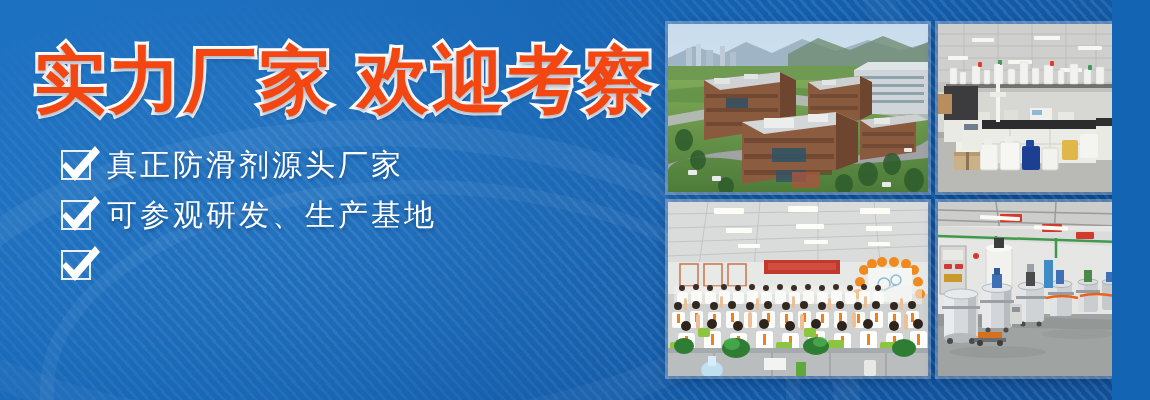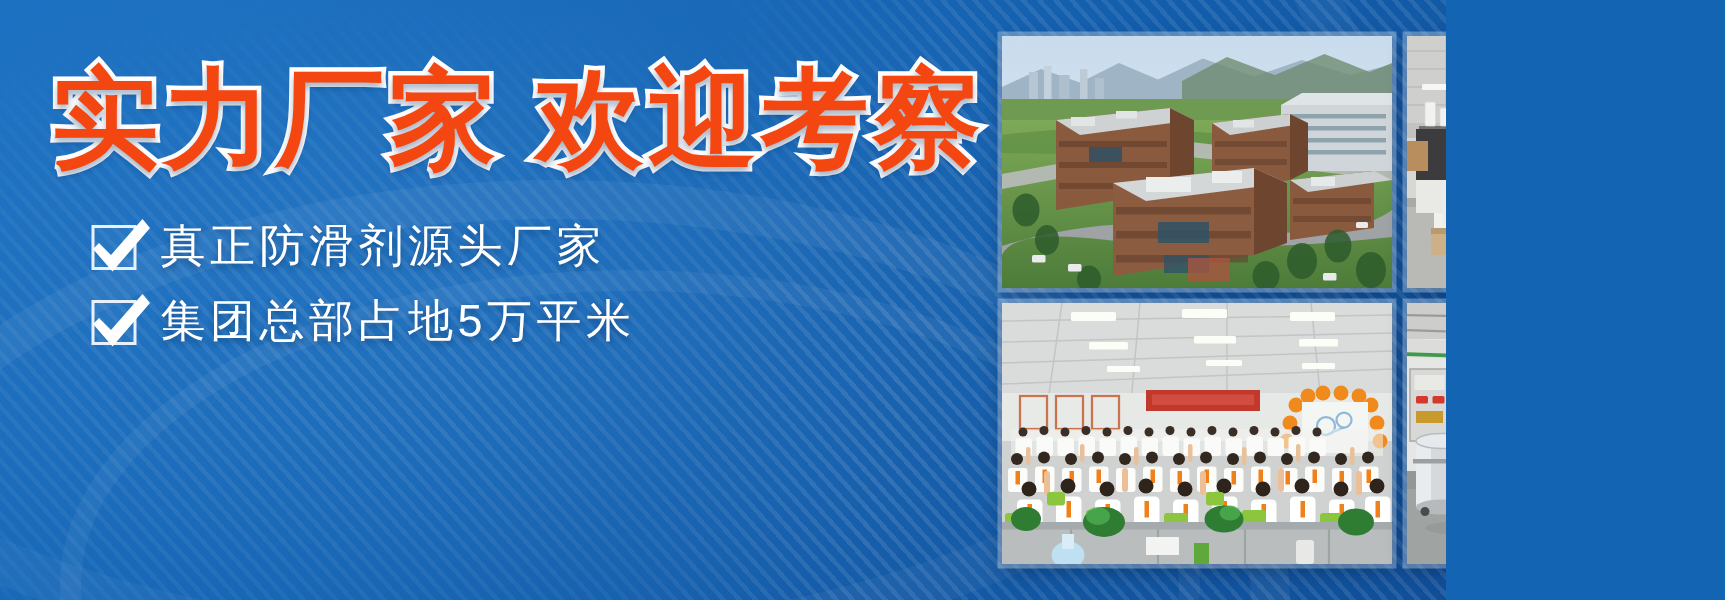--- a/index.html
+++ b/index.html
@@ -5,21 +5,21 @@
   * { margin:0; padding:0; box-sizing:border-box; }
   html, body { width:1150px; height:400px; overflow:hidden; }
   body {
     font-family:"Liberation Sans","DejaVu Sans",sans-serif;
     background:#1464b4;
   }
 
   
   #banner {
     position:relative;
-    width:964px; height:400px;
+    width:1112px; height:400px;
     overflow:hidden;
     background:
       linear-gradient(135deg,#1a6fc0 0%,#1464b4 38%,#1259a6 72%,#104f98 100%);
   }
 
   
   .bg-layer { position:absolute; inset:0; pointer-events:none; }
 
   
   #bg-stripes-left {
@@ -137,28 +137,35 @@
       <div class="bullet-row">
         <span class="checkbox-icon">
           <svg width="40" height="40" viewBox="0 0 40 40">
             <path d="M6 19 L14 27 L35 3 L40 9 L15 38 L2 23 Z" fill="#ffffff"></path>
           </svg>
         </span>
         <span class="bullet-label">真正防滑剂源头厂家</span>
       </div>
 
 
-
       <div class="bullet-row">
         <span class="checkbox-icon">
           <svg width="40" height="40" viewBox="0 0 40 40">
             <path d="M6 19 L14 27 L35 3 L40 9 L15 38 L2 23 Z" fill="#ffffff"></path>
           </svg>
         </span>
-        <span class="bullet-label">集团总部占地5万平米</span>
+        <span class="bullet-label">可参观研发、生产基地</span>
+      </div>
+
+      <div class="bullet-row">
+        <span class="checkbox-icon">
+          <svg width="40" height="40" viewBox="0 0 40 40">
+            <path d="M6 19 L14 27 L35 3 L40 9 L15 38 L2 23 Z" fill="#ffffff"></path>
+          </svg>
+        </span>
       </div>
 
     </div>
   </div>
 
   <div id="photo-grid">
 
     <div class="photo-tile">
       <svg viewBox="0 0 260 168" preserveAspectRatio="none">
         <defs>

